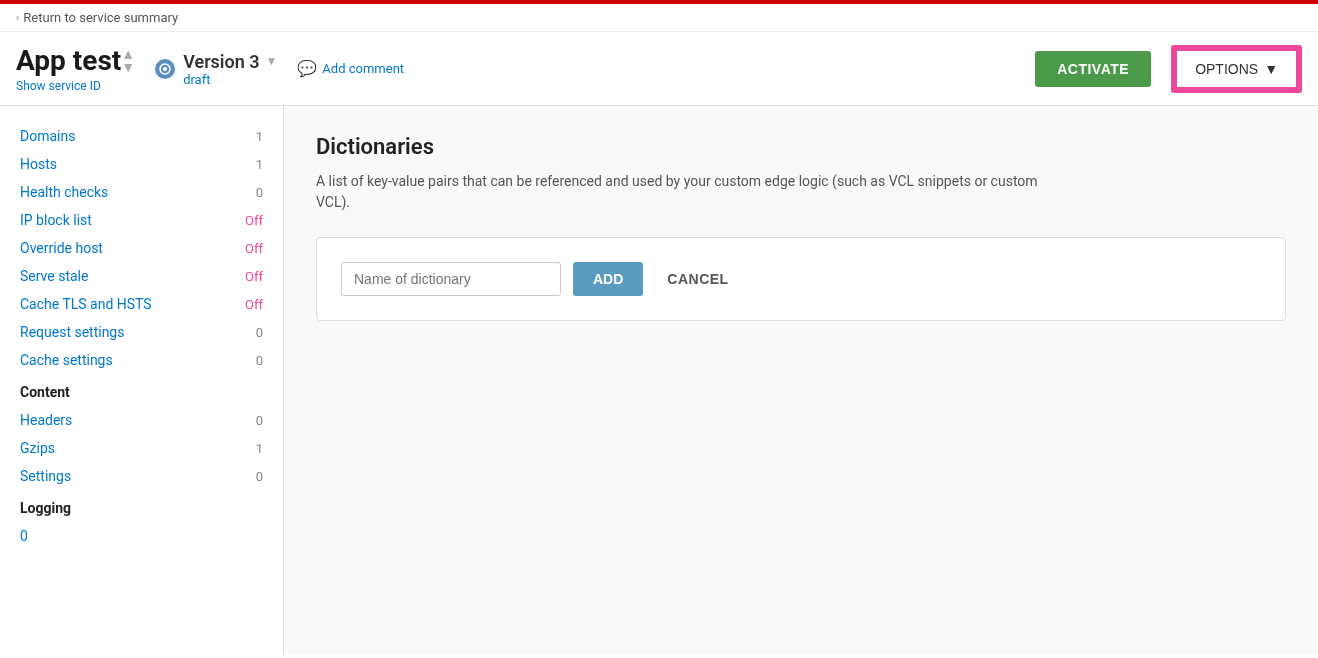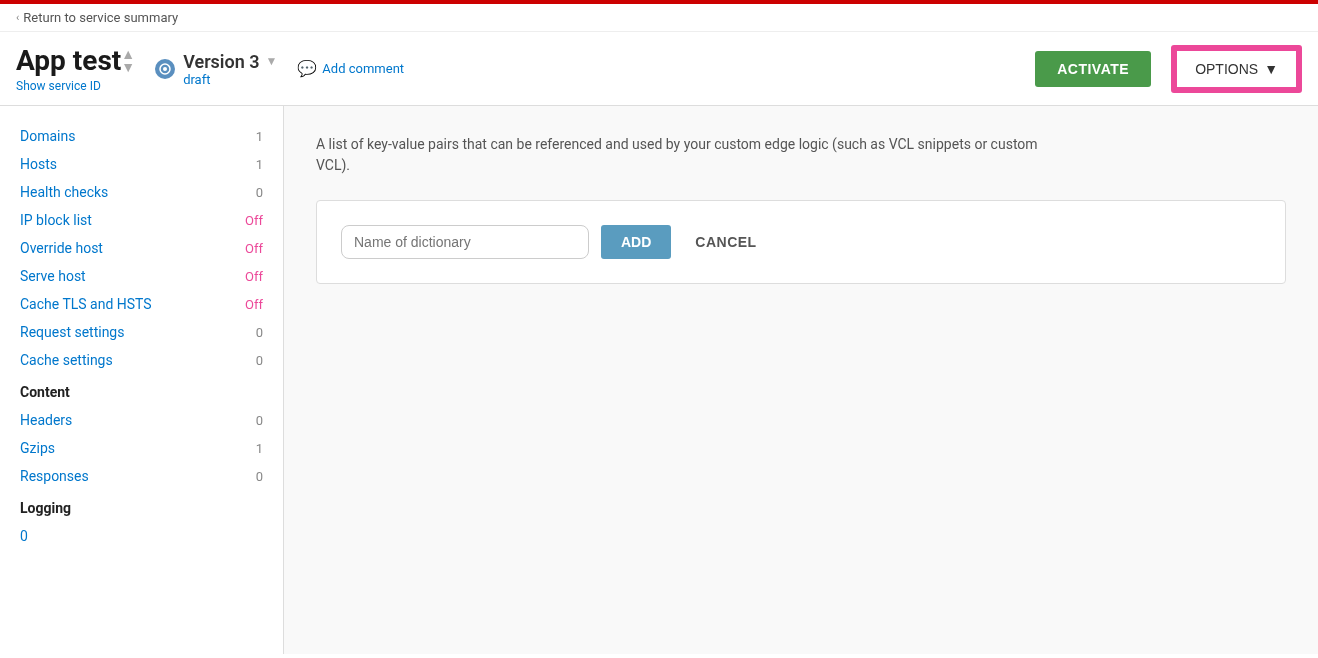--- a/index.html
+++ b/index.html
@@ -34,21 +34,21 @@
     .sidebar-item { display: flex; justify-content: space-between; align-items: center; padding: 6px 20px; font-size: 14px; color: #333; cursor: pointer; }
     .sidebar-item .item-label { color: #0077cc; }
     .sidebar-item .item-count { color: #888; font-size: 13px; }
     .sidebar-item .item-status { color: #ec4899; font-size: 13px; }
 
     .main-content { flex: 1; padding: 28px 32px; overflow-y: auto; background: #f9f9f9; }
     .page-title { font-size: 22px; font-weight: 600; color: #222; margin-bottom: 12px; }
     .page-description { font-size: 14px; color: #555; line-height: 1.5; margin-bottom: 24px; max-width: 750px; }
 
     .dictionary-form-card { background: white; border: 1px solid #ddd; border-radius: 4px; padding: 24px 24px; display: flex; align-items: center; gap: 12px; }
-    .dict-name-input { border: 1px solid #ccc; border-radius: 8px; padding: 8px 12px; font-size: 14px; width: 248px; color: #999; outline: none; }
+    .dict-name-input { border: 1px solid #ccc; border-radius: 3px; padding: 8px 12px; font-size: 14px; width: 220px; color: #999; outline: none; }
     .btn-add { background: #5a9cbf; color: white; border: none; padding: 9px 20px; font-size: 14px; font-weight: 600; border-radius: 3px; cursor: pointer; }
     .btn-cancel { background: none; border: none; color: #555; font-size: 14px; font-weight: 600; cursor: pointer; padding: 9px 12px; letter-spacing: 0.5px; }
 
     .comment-icon { color: #5a9cbf; font-size: 16px; }
   </style>
 </head>
 <body>
 
 <div class="top-bar"></div>
 
@@ -123,21 +123,21 @@
       <span class="item-label">IP block list</span>
       <span class="item-status">Off</span>
     </div>
 
     <div class="sidebar-item">
       <span class="item-label">Override host</span>
       <span class="item-status">Off</span>
     </div>
 
     <div class="sidebar-item">
-      <span class="item-label">Serve host</span>
+      <span class="item-label">Serve stale</span>
       <span class="item-status">Off</span>
     </div>
 
     <div class="sidebar-item">
       <span class="item-label">Cache TLS and HSTS</span>
       <span class="item-status">Off</span>
     </div>
 
     <div class="sidebar-item">
       <span class="item-label">Request settings</span>
@@ -157,35 +157,36 @@
       <span class="item-label">Headers</span>
       <span class="item-count">0</span>
     </div>
 
     <div class="sidebar-item">
       <span class="item-label">Gzips</span>
       <span class="item-count">1</span>
     </div>
 
     <div class="sidebar-item">
-      <span class="item-label">Responses</span>
+      <span class="item-label">Settings</span>
       <span class="item-count">0</span>
     </div>
 
     <div class="sidebar-section-header">
       <span>Logging</span>
     </div>
 
     <div class="sidebar-item">
       <span class="item-label">0</span>
     </div>
 
   </div>
 
   <div class="main-content">
+    <h1 class="page-title">Dictionaries</h1>
     <p class="page-description">A list of key-value pairs that can be referenced and used by your custom edge logic (such as VCL snippets or custom VCL).</p>
 
     <div class="dictionary-form-card">
       <input type="text" class="dict-name-input" placeholder="Name of dictionary" style="">
       <button class="btn-add">ADD</button>
       <button class="btn-cancel">CANCEL</button>
     </div>
   </div>
 </div>
 

